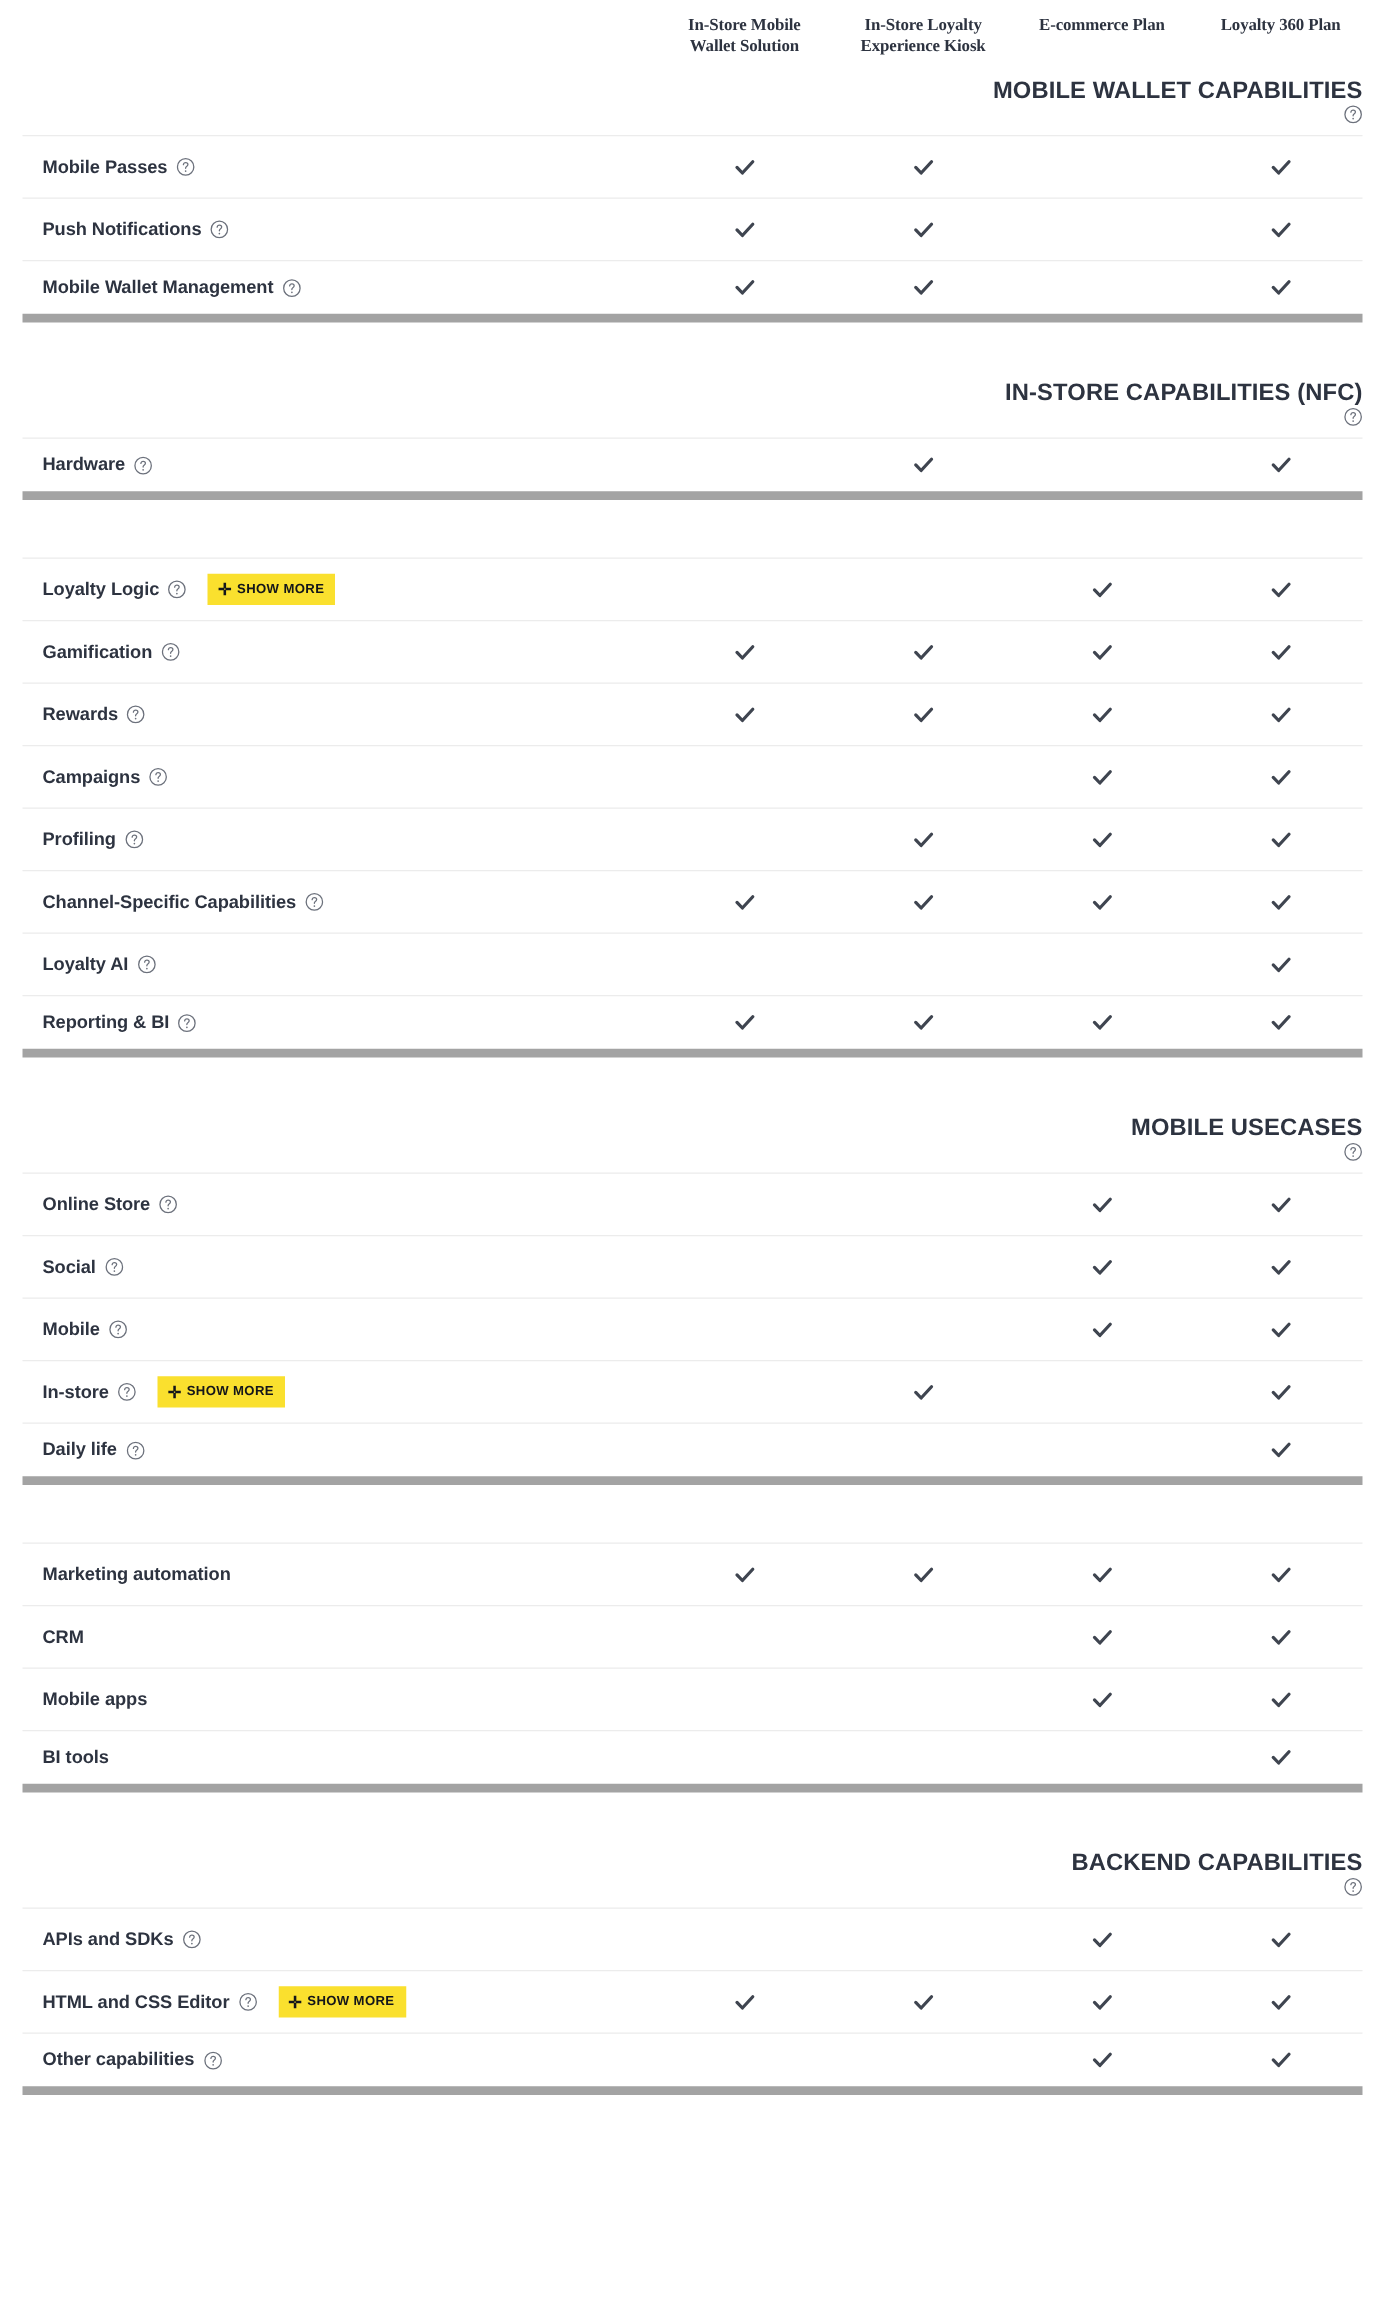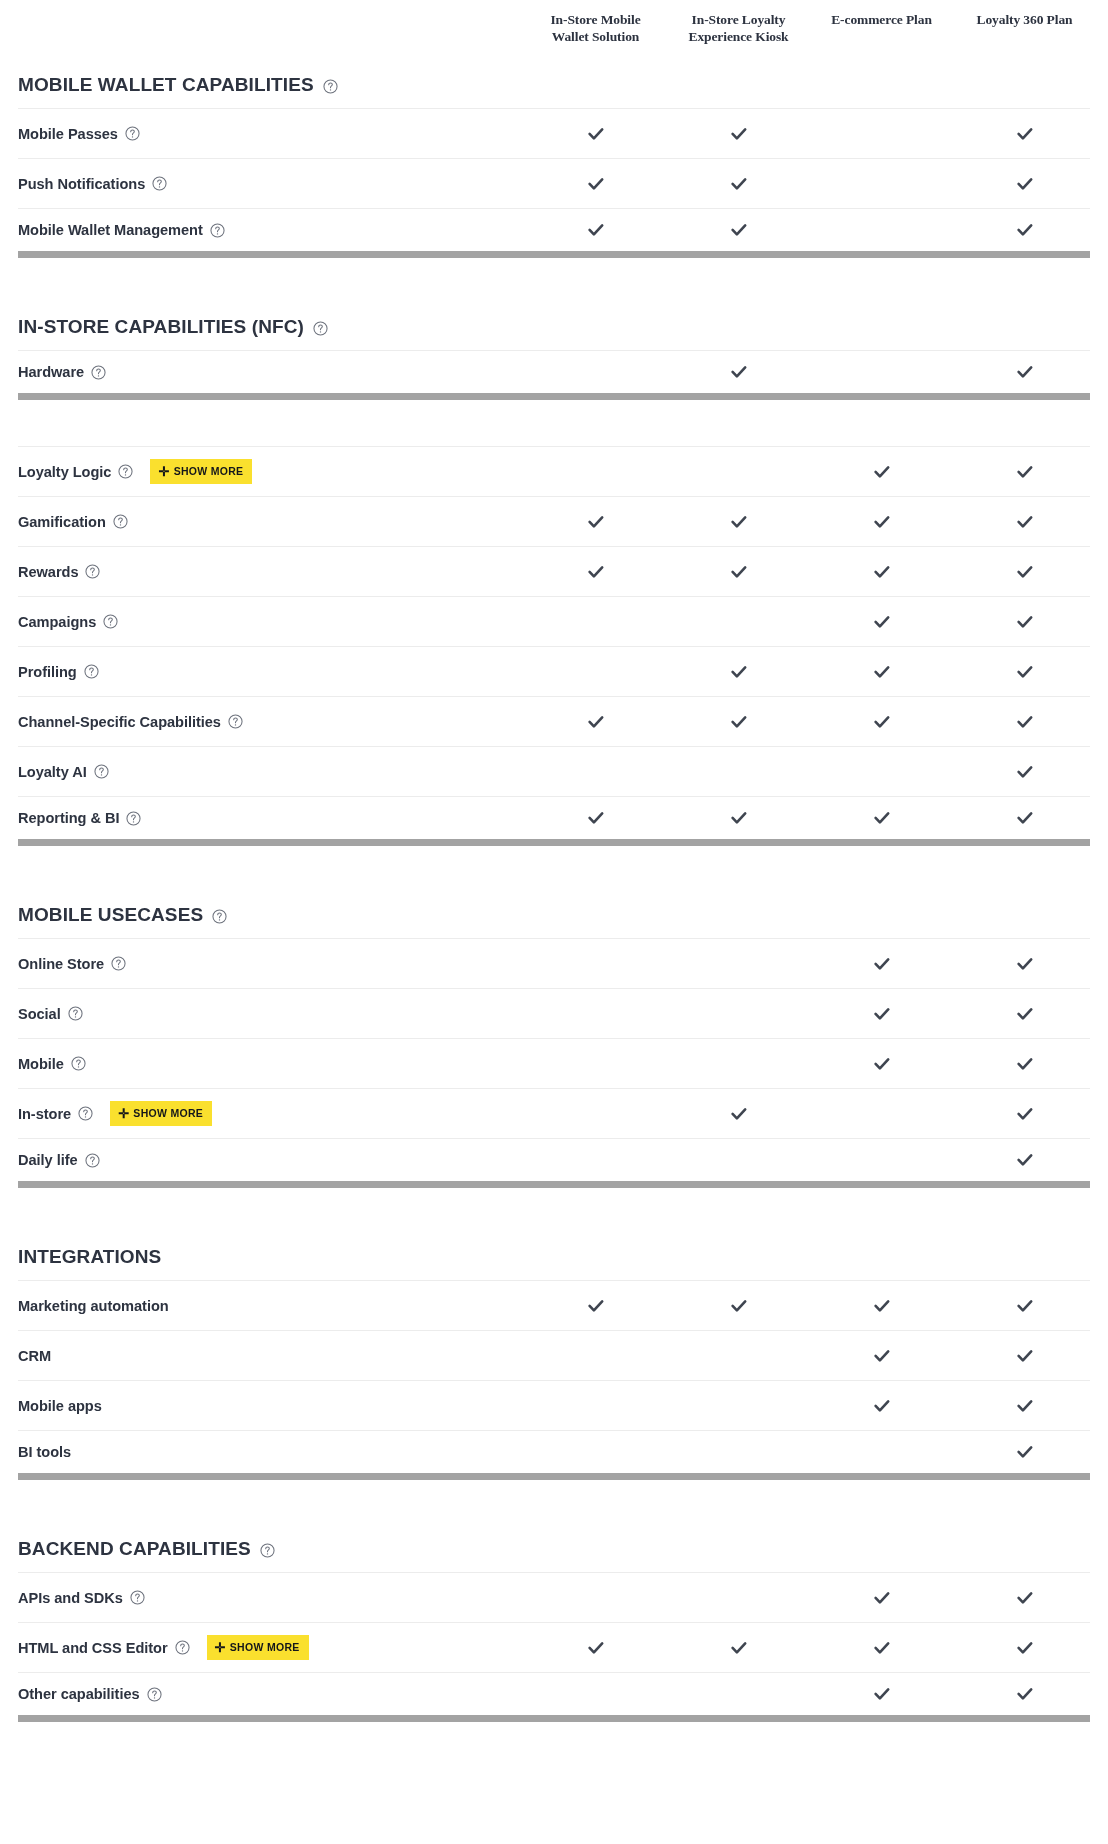--- a/index.html
+++ b/index.html
@@ -46,20 +46,21 @@
   .section-title {
     display: flex;
     align-items: center;
     font-size: 19px;
     font-weight: 600;
     letter-spacing: 0.1px;
     color: #2d3340;
     padding: 0 0 12px 0;
     height: 46px;
     align-items: flex-end;
+    flex-direction: column;
   }
   .section-gap { height: 46px; }
 
   
   .row {
     display: flex;
     align-items: center;
     height: 50px;
     border-top: 1px solid #ececec;
   }
@@ -121,21 +122,21 @@
     font-family: "Liberation Sans", sans-serif;
     white-space: nowrap;
   }
   .show-more .plus {
     font-size: 13px;
     font-weight: 700;
     line-height: 1;
     position: relative;
     top: -0.5px;
   }
-  .row-label-text { white-space: nowrap; }
+  .row-label-text { white-space: nowrap; margin-left: 16px; }
 </style>
 </head>
 <body>
 
 <div class="comparison-table">
 
   <div class="col-head-row">
     <div class="col-head-spacer"></div>
     <div class="col-head">
       <div>In-Store Mobile</div>
@@ -734,23 +735,20 @@
             <span class="check">
               <svg viewBox="0 0 18 18" fill="none" aria-hidden="true">
                 <path d="M2.6 8.9 L6.9 13.4 L15.2 4.4" stroke="currentColor" stroke-width="2.6" stroke-linecap="round" stroke-linejoin="round"></path>
               </svg>
             </span>
           </div>
         </div>
       </div>
       <div class="section-gap"></div>
       <div class="section">
-        <div class="section-title">
-          <span>INTEGRATIONS</span>
-        </div>
         <div class="row">
           <div class="row-label">
             <span class="row-label-text">Marketing automation</span>
           </div>
           <div class="cell">
             <span class="check">
               <svg viewBox="0 0 18 18" fill="none" aria-hidden="true">
                 <path d="M2.6 8.9 L6.9 13.4 L15.2 4.4" stroke="currentColor" stroke-width="2.6" stroke-linecap="round" stroke-linejoin="round"></path>
               </svg>
             </span>

